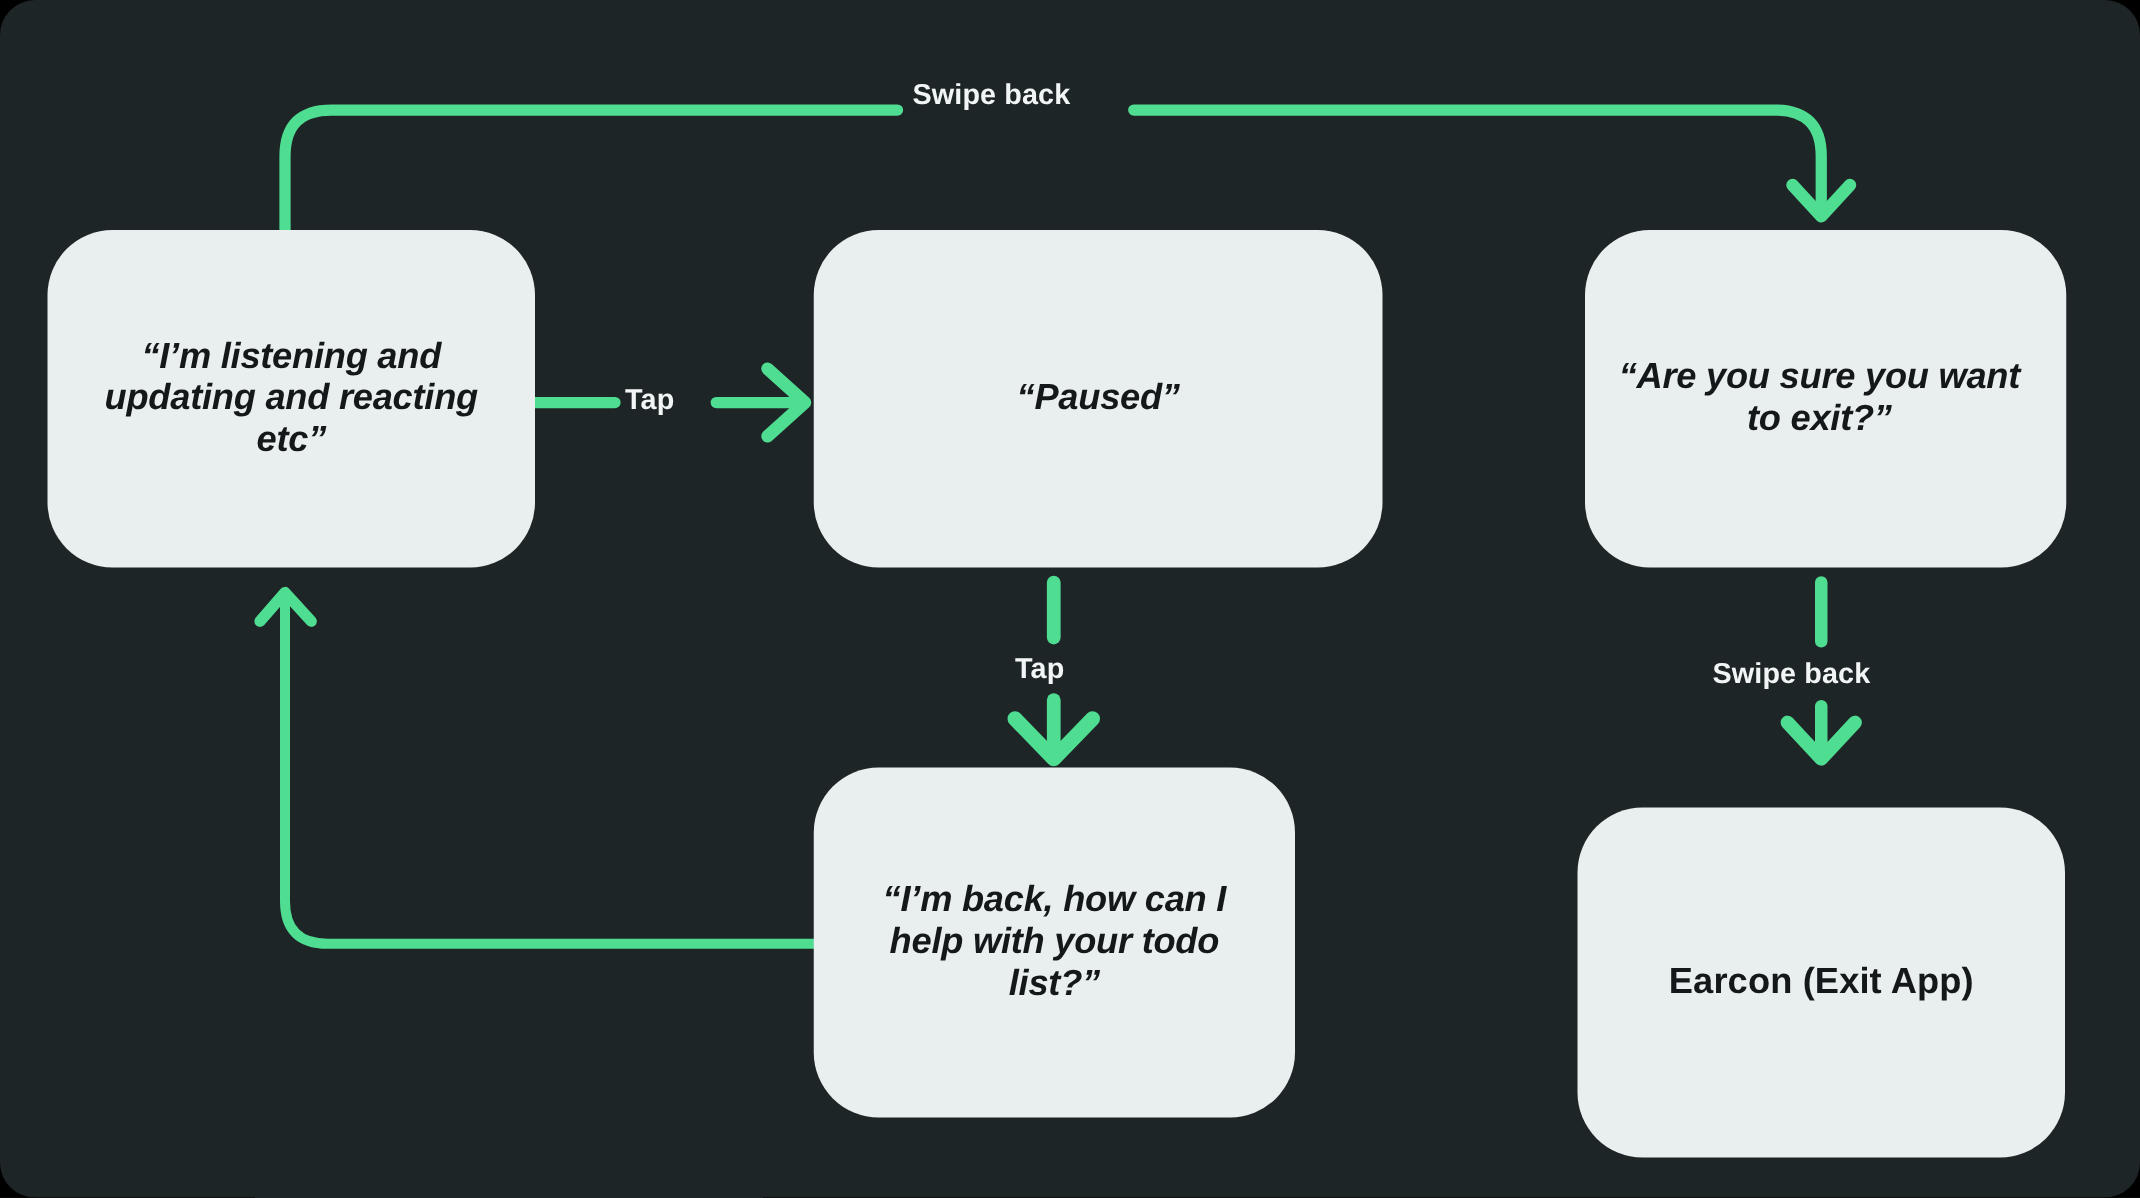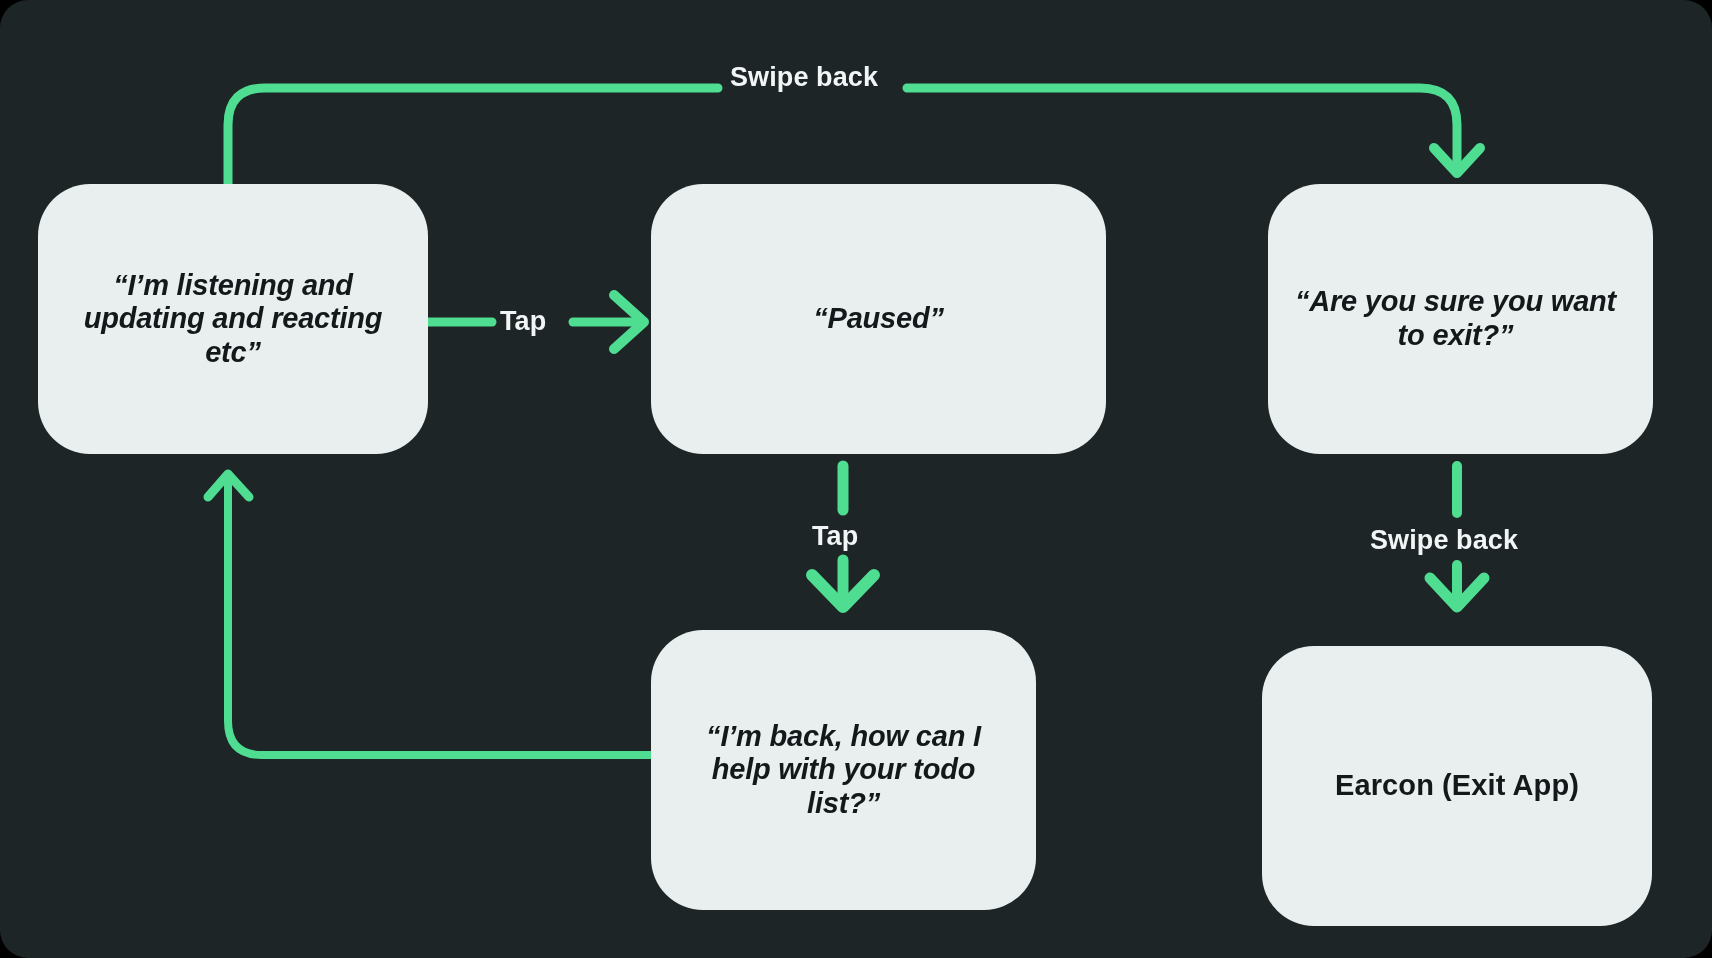--- a/index.html
+++ b/index.html
@@ -56,27 +56,27 @@
 
   .node-label.plain {
     font-style: normal;
     letter-spacing: 0.1px;
   }
 
   
   #node-listening { left: 38px;   top: 184px; width: 390px; height: 270px; justify-content: flex-end; }
   #node-paused    { left: 651px;  top: 184px; width: 455px; height: 270px; }
   #node-exit      { left: 1268px; top: 184px; width: 385px; height: 270px; padding-left: 16px; }
-  #node-back      { left: 651px;  top: 630px; width: 385px; height: 280px; }
+  #node-back      { left: 651px;  top: 614px; width: 385px; height: 280px; }
   #node-earcon    { left: 1262px; top: 614px; width: 390px; height: 280px; margin-top: 32px; }
 
   .edge-label {
     position: absolute;
     color: #f2f5f5;
-    font-size: 27px;
+    font-size: 23px;
     font-weight: bold;
     letter-spacing: 0.1px;
     white-space: nowrap;
   }
 
   #label-swipe-back-top   { left: 730px;  top: 62px;  }
   #label-tap-right        { left: 500px;  top: 306px; }
   #label-tap-down         { left: 812px;  top: 521px; }
   #label-swipe-back-right { left: 1370px; top: 525px; }
 </style>

